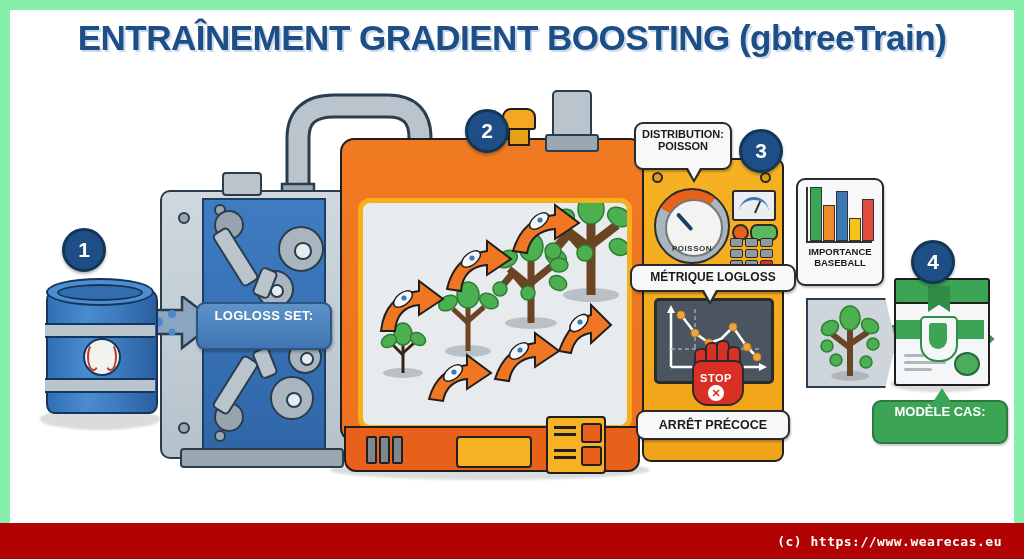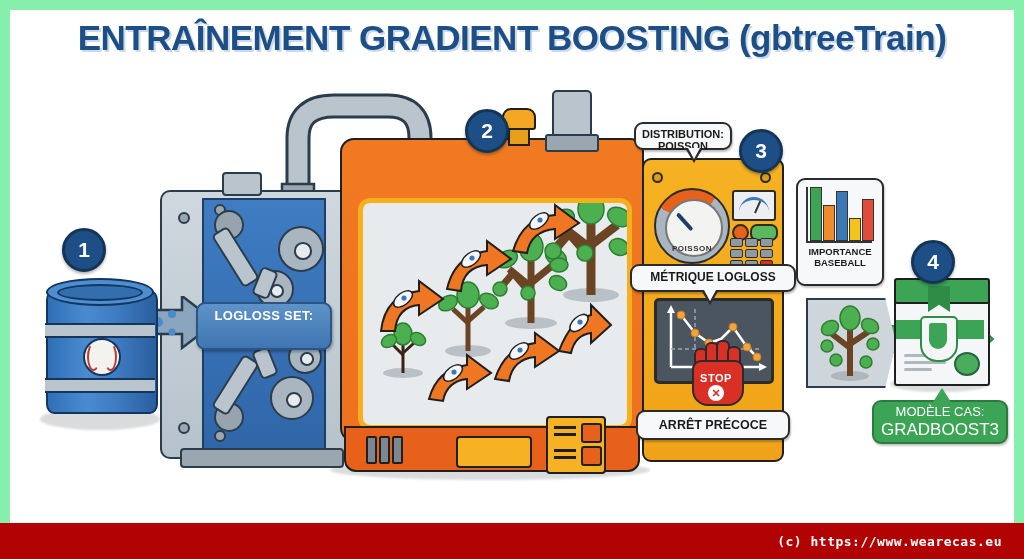--- a/index.html
+++ b/index.html
@@ -261,21 +261,21 @@
     position:absolute;left:7px;top:5px;width:18px;height:26px;
     background:#3ba455;border-radius:3px 3px 10px 10px;
   }
   #brain{
     position:absolute;left:60px;top:74px;width:22px;height:20px;border-radius:50%;
     background:#4aad5e;border:2px solid #25663a;z-index:4;
   }
   #modelBox .line{position:absolute;height:3px;background:#aeb8bf;border-radius:2px;}
   .labelGreen{
     position:absolute;background:#3ba455;border:2.5px solid #2c7a3f;border-radius:9px;
-    color:#ffffff;font-weight:normal;text-align:center;line-height:1.15;z-index:40;
+    color:#ffffff;font-weight:bold;text-align:center;line-height:1.15;z-index:40;
     box-shadow:1px 2px 2px rgba(0,0,0,.22);
   }
   .labelGreen .tip{
     position:absolute;left:50%;margin-left:-9px;top:-14px;width:0;height:0;
     border-left:9px solid transparent;border-right:9px solid transparent;
     border-bottom:14px solid #3ba455;
   }
   .labelBlue{
     position:absolute;background:linear-gradient(180deg,#5d93c8 0%,#3f76b2 100%);
     border:2.5px solid #2b5585;border-radius:9px;color:#ffffff;font-weight:bold;
@@ -474,21 +474,21 @@
           <div style="position:absolute;left:6px;top:38px;width:22px;height:3px;background:#1f1f1f;"></div>
           <div style="position:absolute;left:33px;top:28px;width:17px;height:16px;background:#e8611a;border:2px solid #1f1f1f;border-radius:3px;"></div>
         </div>
       </div>
     </div>
 
     <div class="shadowEl" style="left:320px;top:450px;width:320px;height:20px;"></div>
 
     <div class="badge" style="left:729px;top:119px;">3</div>
 
-    <div class="callout" style="left:624px;top:112px;width:98px;height:28px;font-size:11px;padding-top:4px;box-sizing:border-box;text-align:center;">
+    <div class="callout" style="left:624px;top:112px;width:98px;height:48px;font-size:11px;padding-top:4px;box-sizing:border-box;text-align:center;">
       <span class="tip down" style="left:58px;"></span>
       <div>DISTRIBUTION:</div>
       <div>POISSON</div>
     </div>
 
     <div id="panel">
       <div class="body"></div>
       <div style="position:absolute;left:10px;top:14px;width:7px;height:7px;border-radius:50%;background:#d9a017;border:2px solid #2b2b2b;"></div>
       <div style="position:absolute;left:118px;top:14px;width:7px;height:7px;border-radius:50%;background:#d9a017;border:2px solid #2b2b2b;"></div>
 
@@ -610,21 +610,20 @@
       </div>
       <div id="brain"></div>
       <div class="line" style="left:10px;top:76px;width:34px;"></div>
       <div class="line" style="left:10px;top:83px;width:42px;"></div>
       <div class="line" style="left:10px;top:90px;width:28px;"></div>
     </div>
 
     <div class="labelGreen" style="left:862px;top:390px;width:136px;height:44px;padding-top:3px;box-sizing:border-box;">
       <span class="tip" style="left:68px;"></span>
       <div style="font-size:13px;">MODÈLE CAS:</div>
-      <div style="font-size:17px;">GRADBOOST3</div>
     </div>
 
   </div>
 
   <div id="footer">
     <span>(c) https://www.wearecas.eu</span>
   </div>
 
 </div>
 

